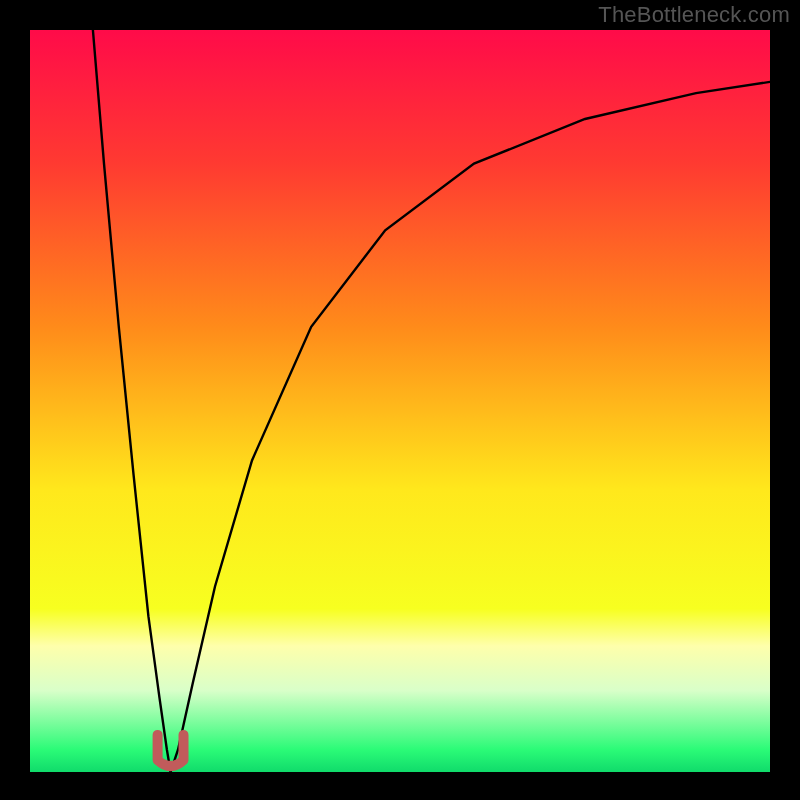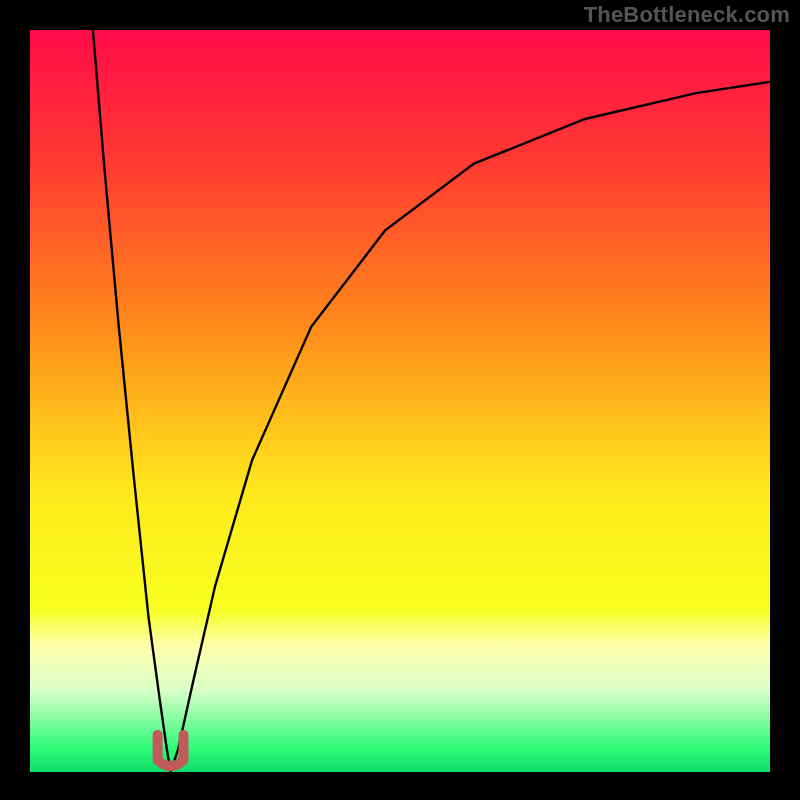--- a/index.html
+++ b/index.html
@@ -18,21 +18,21 @@
     width: 800px;
     height: 800px;
     background: #000;
   }
   .watermark {
     position: absolute;
     top: 2px;
     right: 10px;
     color: #555;
     font-size: 22px;
-    font-weight: 700;
+    font-weight: 400;
     letter-spacing: 0.2px;
     user-select: none;
   }
   svg {
     position: absolute;
     top: 30px;
     left: 30px;
   }
 </style>
 </head>

